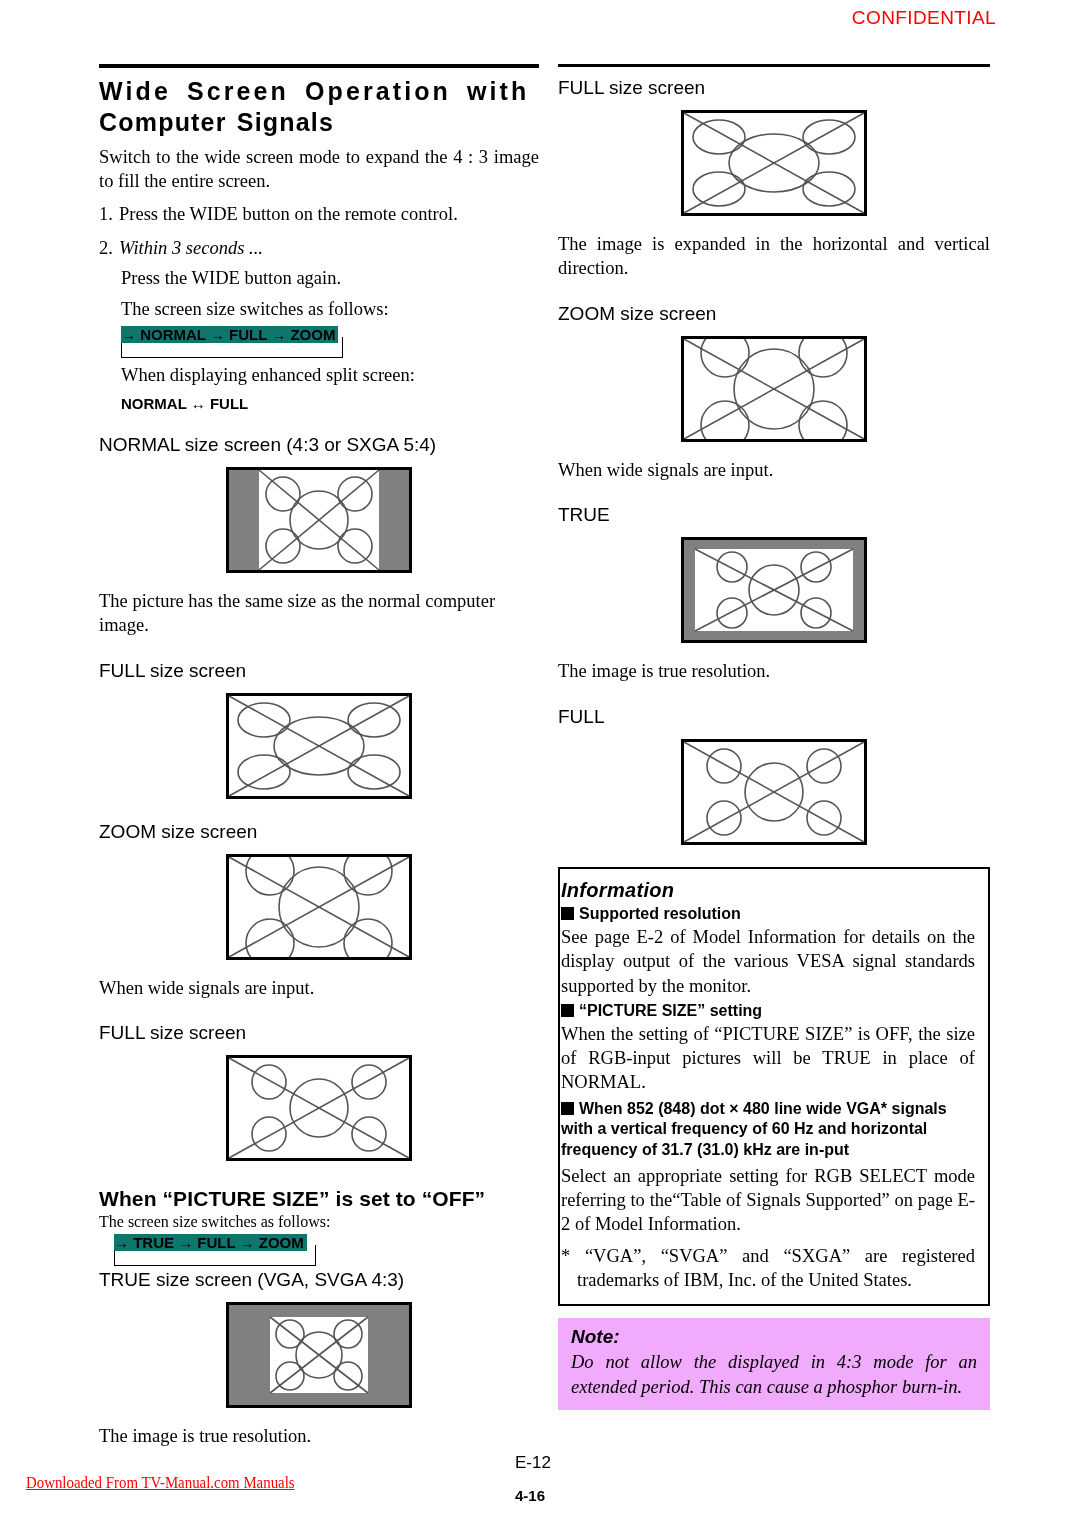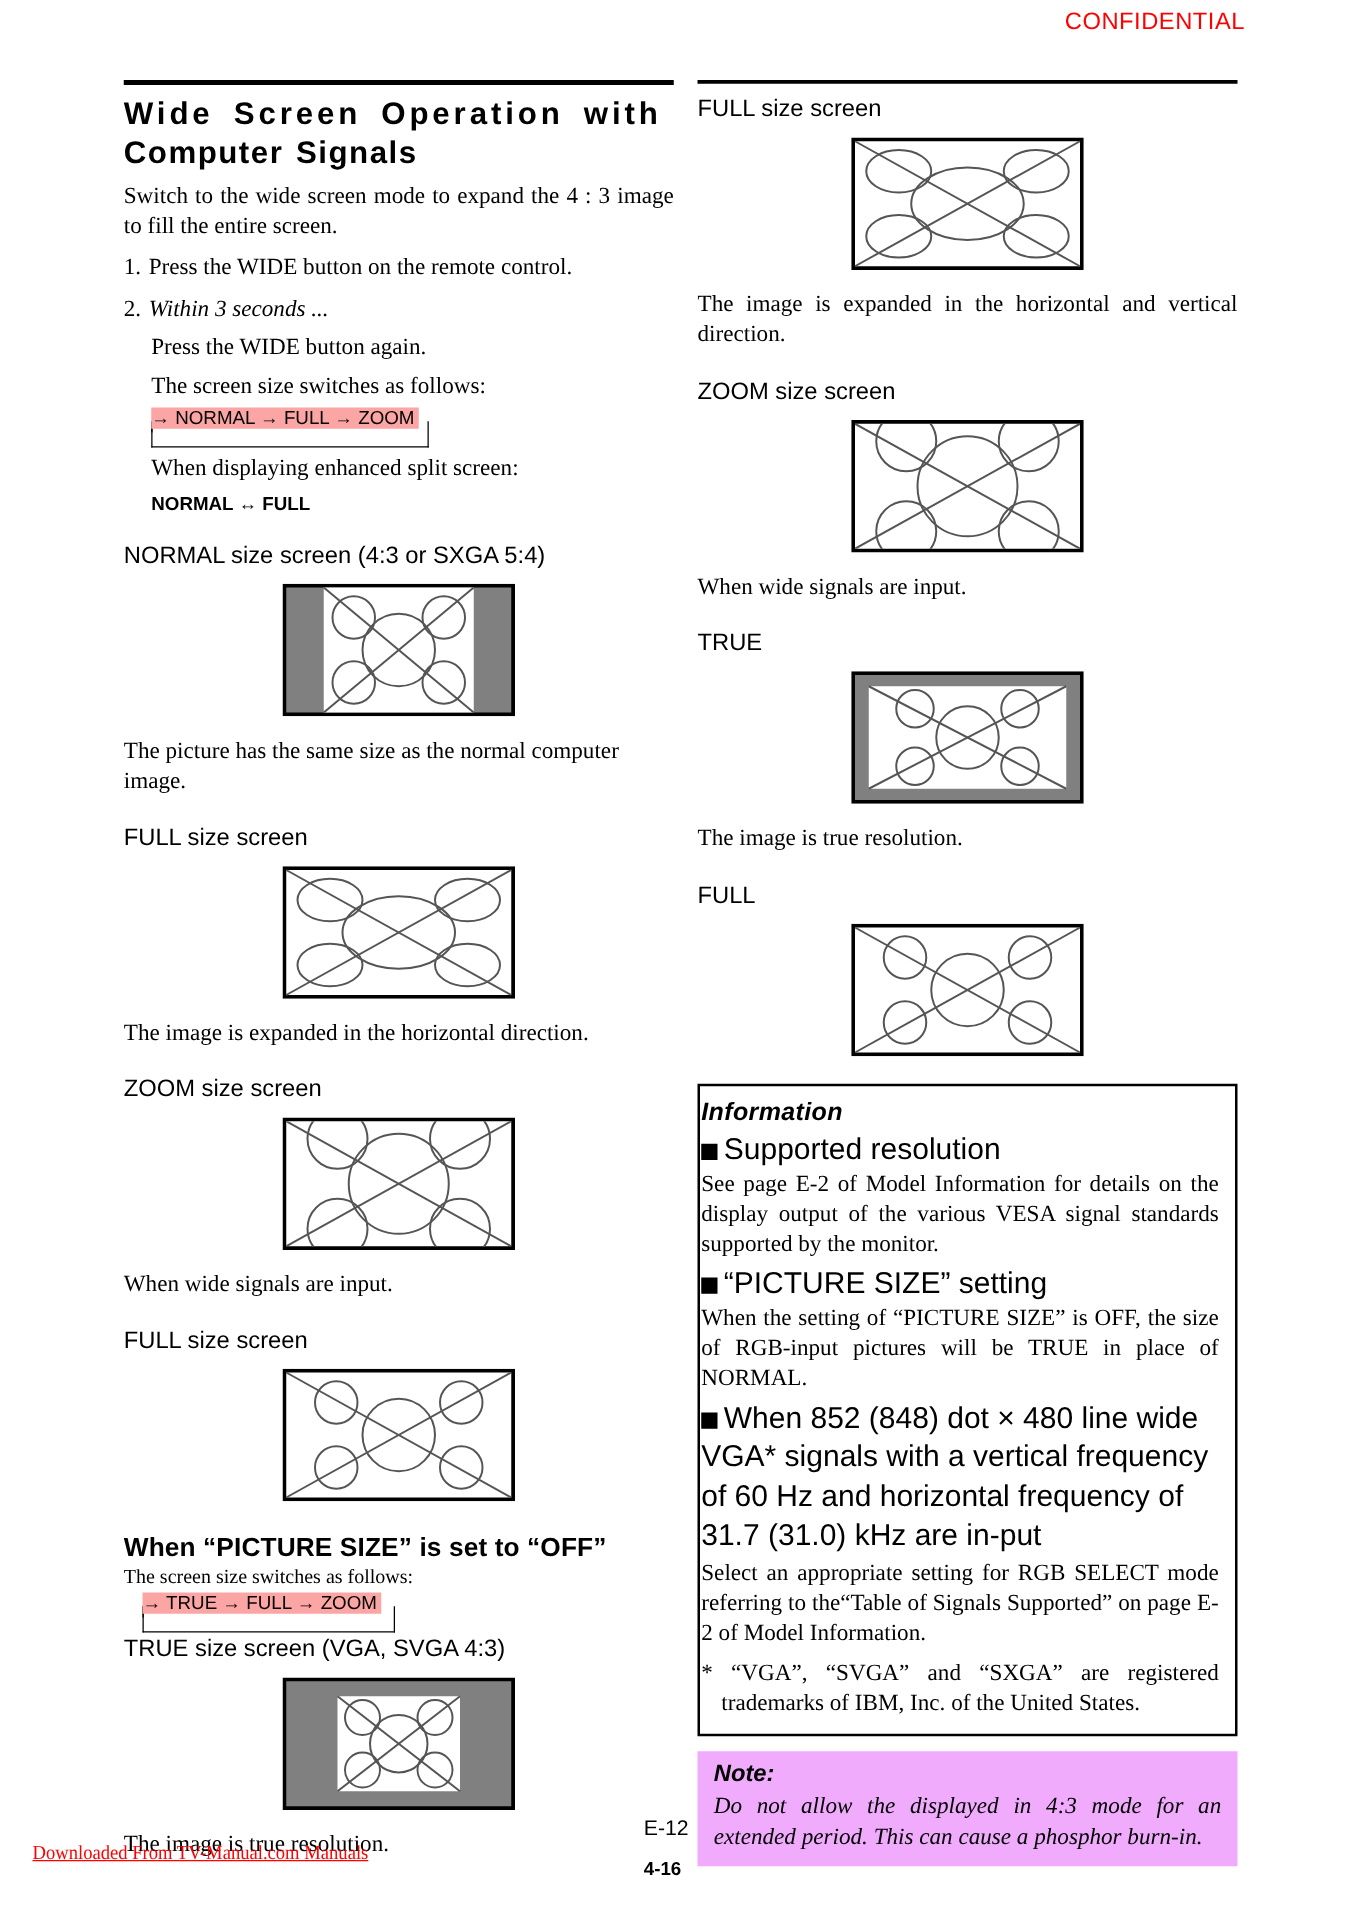--- a/index.html
+++ b/index.html
@@ -115,23 +115,23 @@
     content: "";
     position: absolute;
     left: -1px; top: 0; width: 1px; height: 9px;
     background: #000;
   }
   .flow .labels {
     position: absolute;
     left: 0;
     top: 0;
     font-family: "Liberation Sans", sans-serif;
-    font-weight: normal;
+    font-weight: bold;
     font-size: 15px;
-    background: #fca5a5;
+    background: #0f766e;
     padding-right: 3px;
     white-space: nowrap;
   }
 
   .flow2 {
     margin: 6px 0 0 22px;
     font-family: "Liberation Sans", sans-serif;
     font-weight: bold;
     font-size: 15px;
   }
@@ -167,22 +167,22 @@
   .infobox .ih {
     font-family: "Liberation Sans", sans-serif;
     font-weight: bold;
     font-style: italic;
     font-size: 20px;
     letter-spacing: .3px;
     margin-bottom: 1px;
   }
   .infobox .bullet {
     font-family: "Liberation Sans", sans-serif;
-    font-weight: normal;
-    font-size: 24px;
+    font-weight: bold;
+    font-size: 16px;
     margin: 2px 0 1px 0;
     line-height: 1.3;
   }
   .infobox .bullet .sq {
     display: inline-block;
     width: 13px;
     height: 13px;
     background: #000;
     margin-right: 5px;
     vertical-align: -1px;
@@ -312,21 +312,20 @@
         <rect x="1.5" y="1.5" width="183" height="103" fill="#fff" stroke="#000" stroke-width="3"></rect>
         <line x1="3" y1="3" x2="183" y2="103" stroke="#555" stroke-width="1.6"></line>
         <line x1="183" y1="3" x2="3" y2="103" stroke="#555" stroke-width="1.6"></line>
         <ellipse cx="93" cy="53" rx="45" ry="29" fill="none" stroke="#555" stroke-width="1.6"></ellipse>
         <ellipse cx="38" cy="27" rx="26" ry="17" fill="none" stroke="#555" stroke-width="1.6"></ellipse>
         <ellipse cx="148" cy="27" rx="26" ry="17" fill="none" stroke="#555" stroke-width="1.6"></ellipse>
         <ellipse cx="38" cy="79" rx="26" ry="17" fill="none" stroke="#555" stroke-width="1.6"></ellipse>
         <ellipse cx="148" cy="79" rx="26" ry="17" fill="none" stroke="#555" stroke-width="1.6"></ellipse>
       </svg>
     </div>
-    <p class="body nj" style="margin-top:16px;">The image is expanded in the horizontal direction.</p>
 
     <div class="caption">ZOOM size screen</div>
     <div class="diagram" style="width:186px;">
       <svg width="186" height="106" viewBox="0 0 186 106">
         <defs>
           <clipPath id="clipZoomL">
               <rect x="3" y="3" width="180" height="100"></rect>
             </clipPath>
         </defs>
         <rect x="1.5" y="1.5" width="183" height="103" fill="#fff" stroke="#000" stroke-width="3"></rect>

